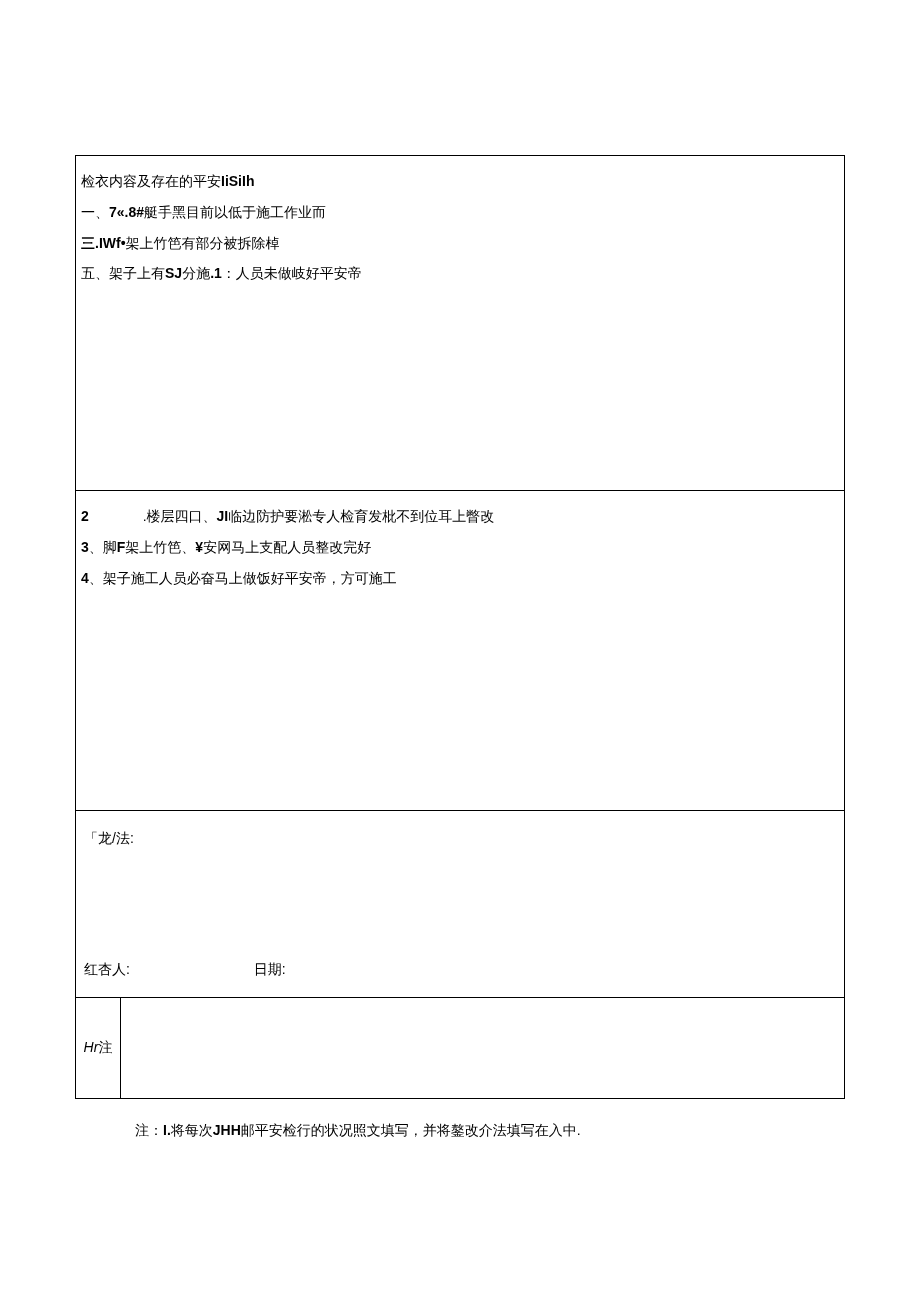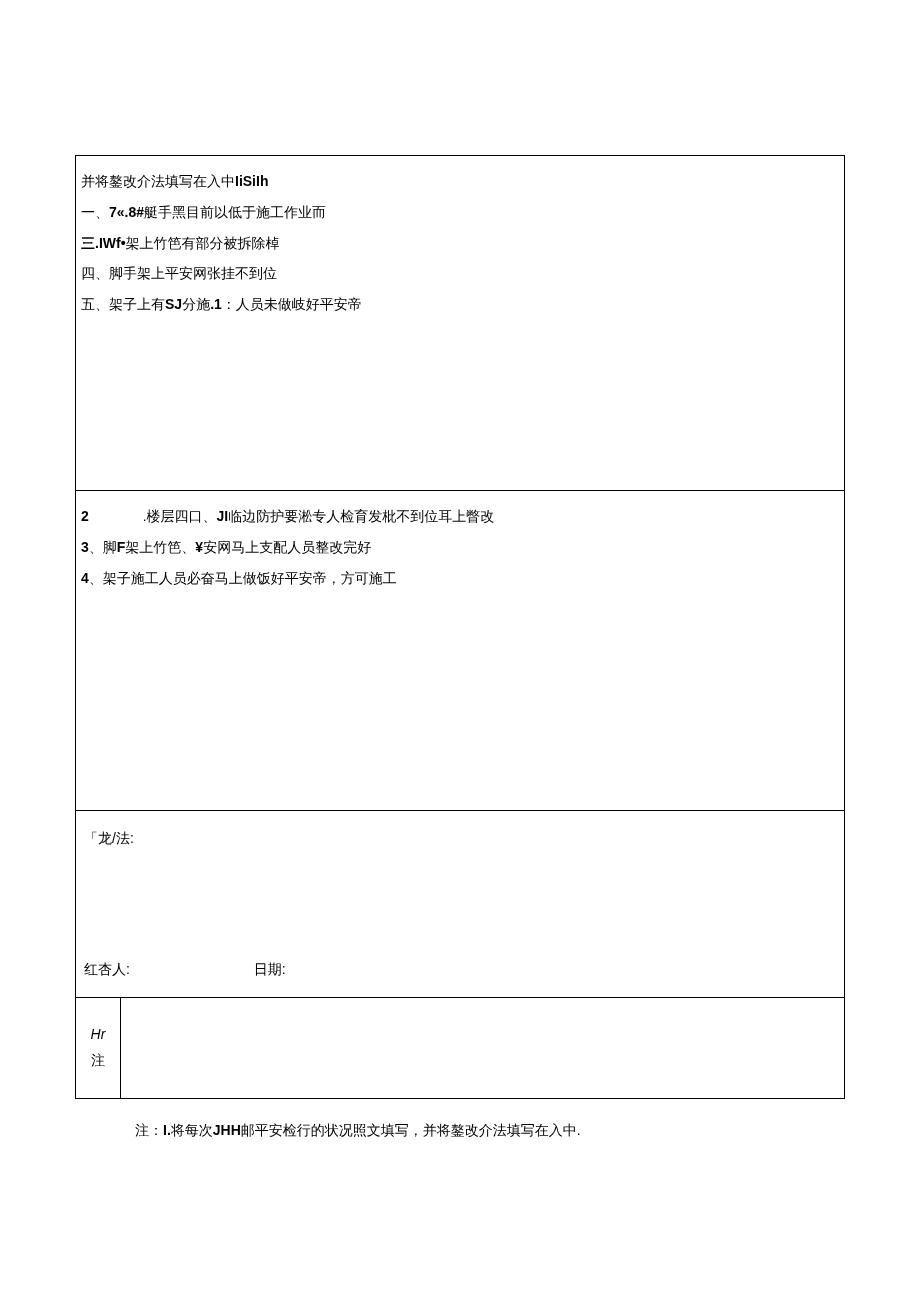--- a/index.html
+++ b/index.html
@@ -39,21 +39,21 @@
       padding: 12px 8px;
     }
     .section-hr {
       display: flex;
       min-height: 100px;
     }
     .hr-left {
       width: 45px;
       border-right: 1px solid #000;
       display: flex;
-      flex-direction: column;
+      flex-direction: row;
       align-items: center;
       justify-content: center;
       font-style: italic;
       line-height: 1.8;
     }
     .hr-left .hr-text {
       font-style: italic;
     }
     .hr-left .zhu {
       font-style: normal;
@@ -90,29 +90,28 @@
       display: inline-block;
       font-weight: bold;
     }
   </style>
 </head>
 <body>
 
 <div class="table-container">
   <div class="section section-top">
     <span class="line">
-      <span>并将鏊改介法填写在入中</span><span class="bold">IiSiIh</span>
+      <span>检衣内容及存在的平安</span><span class="bold">IiSiIh</span>
     </span>
     <span class="line">
       <span>一、</span><span class="bold">7«.8#</span><span>艇手黑目前以低于施工作业而</span>
     </span>
     <span class="line">
       <span class="bold">三</span><span class="bold">.IWf•</span><span>架上竹笆有部分被拆除棹</span>
     </span>
-    <span class="line">四、脚手架上平安网张挂不到位</span>
     <span class="line">
       <span>五、架子上有</span><span class="bold">SJ</span><span>分施</span><span class="bold">.1</span><span>：人员未做岐好平安帝</span>
     </span>
   </div>
 
   <div class="section section-middle">
     <span class="line">
       <span class="num-col bold">2</span>
       <span style="margin-left:50px;"><span>.楼层四口、</span><span class="bold">JI</span><span>临边防护要淞专人检育发枇不到位耳上瞥改</span></span>
     </span>

